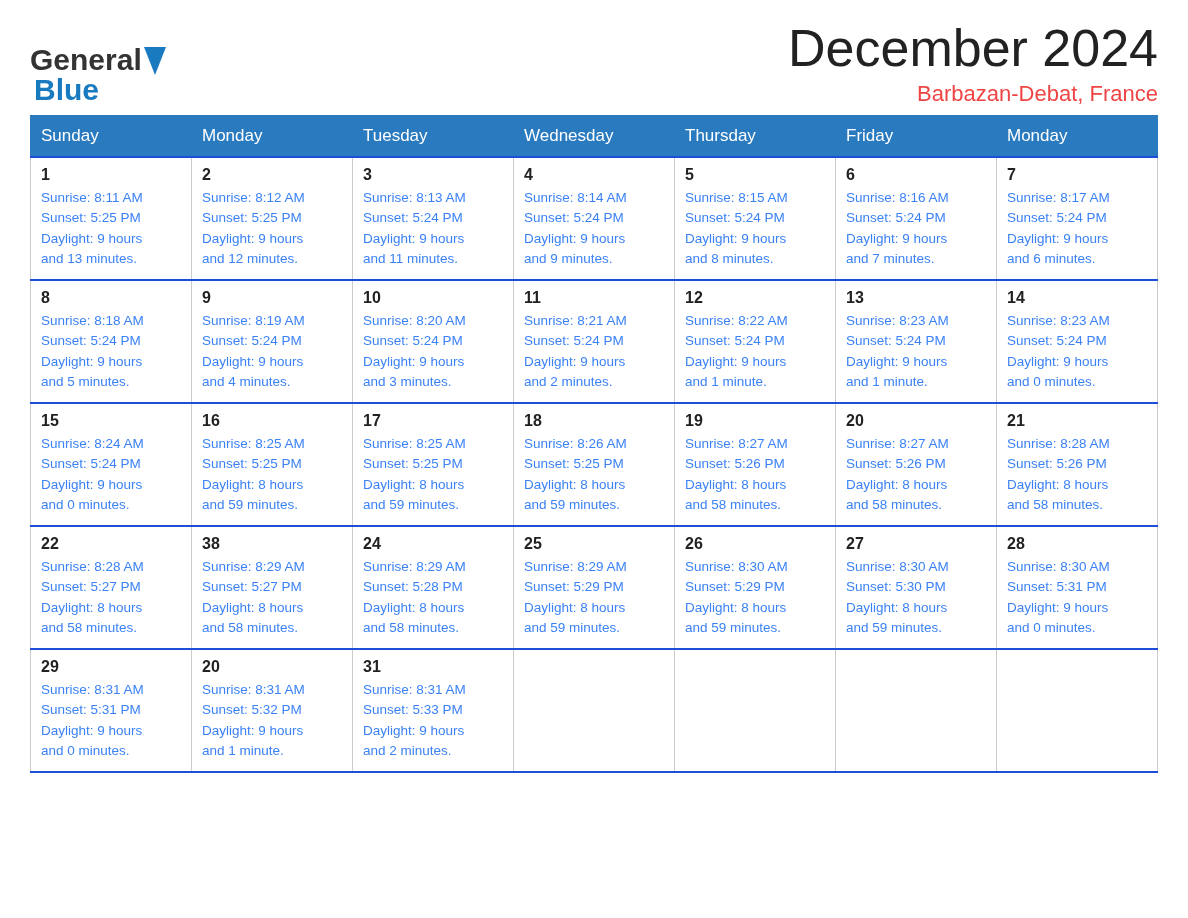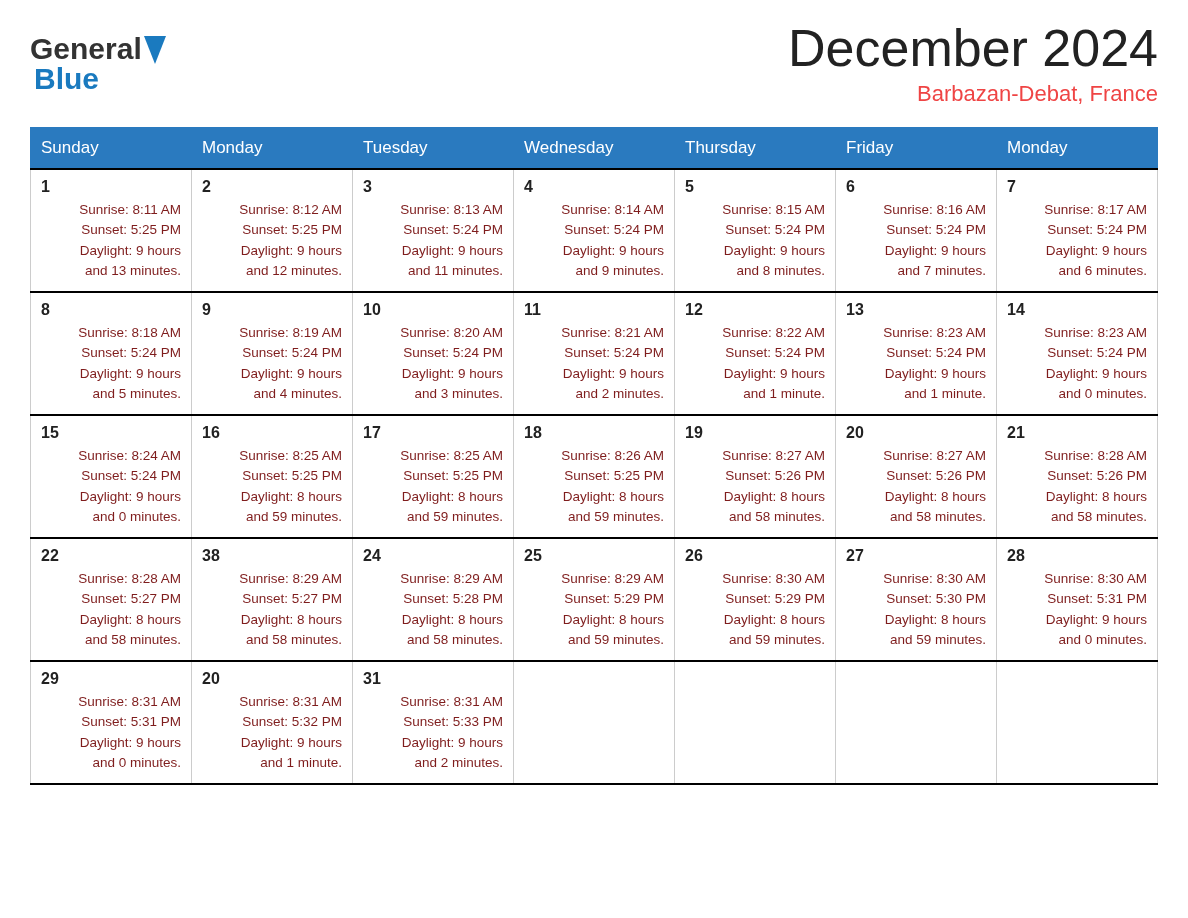--- a/index.html
+++ b/index.html
@@ -6,22 +6,22 @@
     body {
       background: #ffffff;
       font-family: Arial, sans-serif;
       width: 1188px;
       min-height: 918px;
       padding: 20px 30px;
     }
     .header {
       display: flex;
       justify-content: space-between;
-      align-items: center;
-      margin-bottom: 20px;
+      align-items: flex-end;
+      margin-bottom: 8px;
     }
     .logo {
       display: flex;
       flex-direction: column;
       align-items: flex-start;
     }
     .title-section {
       text-align: right;
     }
     .month-title {
@@ -50,34 +50,33 @@
       border: 1px solid #2a7abf;
     }
     .calendar td {
       vertical-align: top;
       padding: 8px 10px 10px 10px;
       border: 1px solid #ccc;
       width: 14.28%;
       min-height: 100px;
     }
     .calendar tr {
-      border-bottom: 2px solid #000000;
+      border-bottom: 2px solid #1d4ed8;
     }
     .day-num {
       font-size: 16px;
       font-weight: bold;
       color: #222;
       margin-bottom: 4px;
       display: block;
     }
     .day-info {
       font-size: 13.5px;
-      color: #7f1d1d;
+      color: #3b82f6;
       line-height: 1.5;
-      text-align: right;
     }
     .empty-cell {
       background: #fff;
     }
   </style>
 </head>
 <body>
 
 <div class="header">
   <div class="logo">

